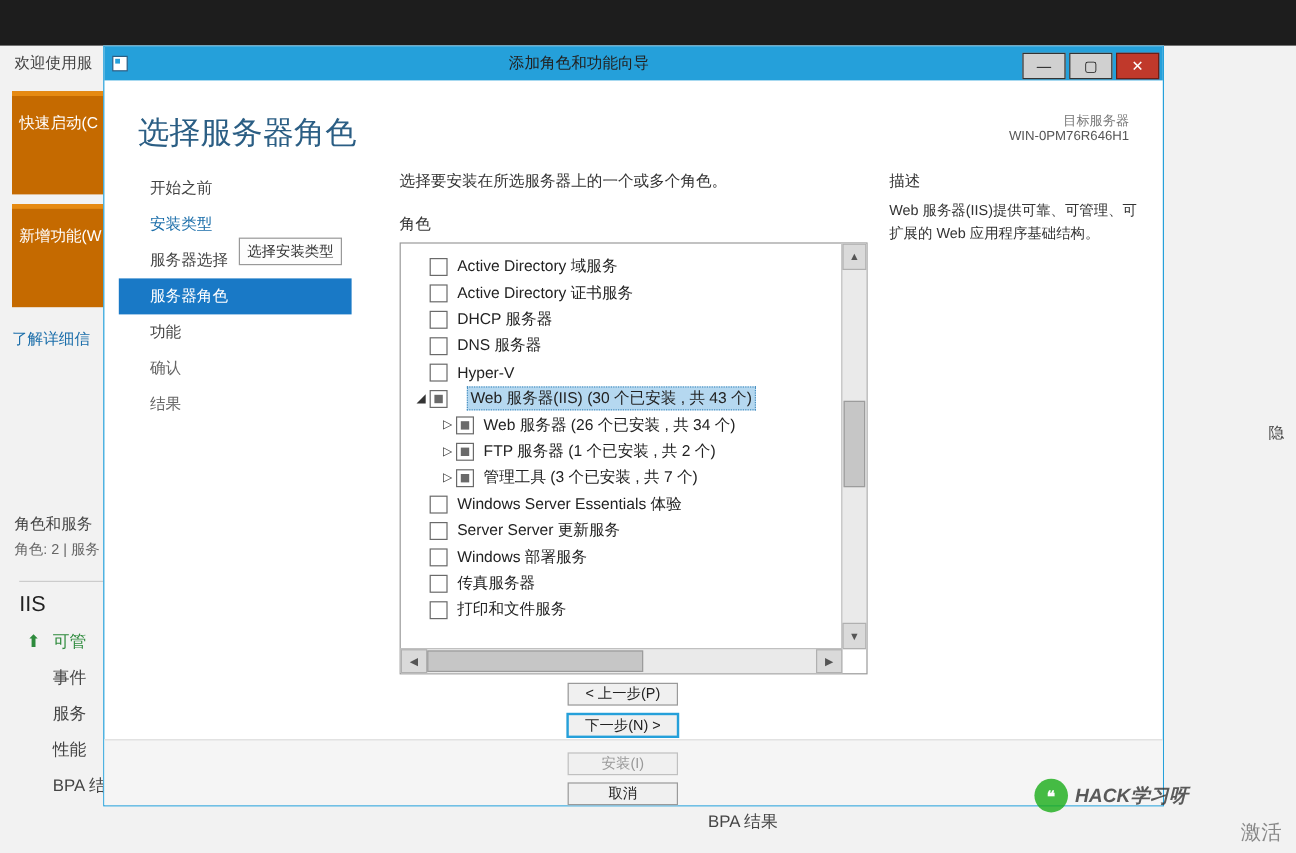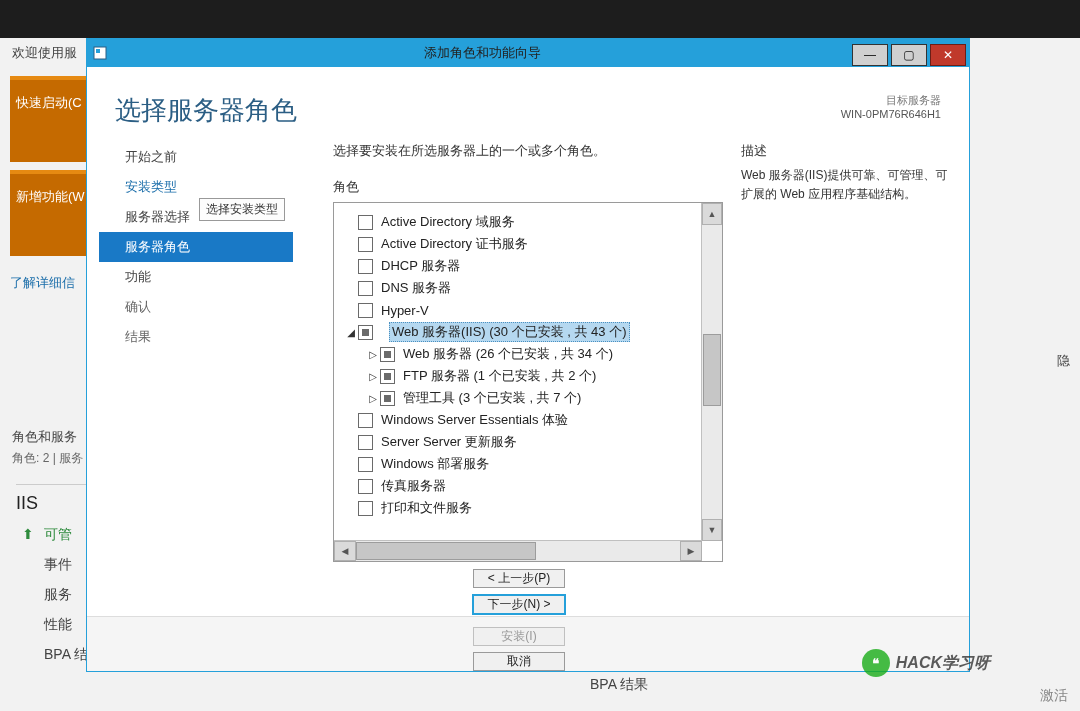--- a/index.html
+++ b/index.html
@@ -17,21 +17,21 @@
   .sm-panelhead { position:absolute; left:12px; top:428px; font-size:13px; color:#444; }
   .sm-sub { position:absolute; left:12px; top:450px; font-size:12px; color:#666; }
   .sm-iis-box { position:absolute; left:16px; top:484px; width:530px; }
   .sm-iis-title { font-size:18px; font-weight:500; border-top:1px solid #ccc; padding-top:8px; }
   .sm-iis-list { margin-top:6px; }
   .sm-iis-item { padding:6px 0 6px 28px; font-size:14px; color:#444; }
   .sm-iis-item.green { color:#2e8b3d; }
   .sm-iis-item:first-child::before { content:"⬆"; color:#2e8b3d; position:absolute; margin-left:-22px; font-size:14px;}
   .sm-second-box { position:absolute; left:570px; top:484px; width:480px; }
   .sm-bpa-right { position:absolute; left:590px; top:676px; font-size:14px; color:#444;}
-  .sm-activate { position:absolute; right:12px; bottom:6px; color:#888; font-size:14px; }
+  .sm-activate { position:absolute; right:12px; bottom:6px; color:#888; font-size:17px; }
   .sm-hide { position:absolute; right:10px; top:352px; color:#444; font-size:13px; }
 
   
   .wizard {
     position:absolute; left:86px; top:38px; width:882px; height:632px;
     background:#fff; border:1px solid #25a0da;
   }
   .wiz-titlebar {
     height:28px; background:#25a0da; display:flex; align-items:center;
     color:#111; font-size:13px;

